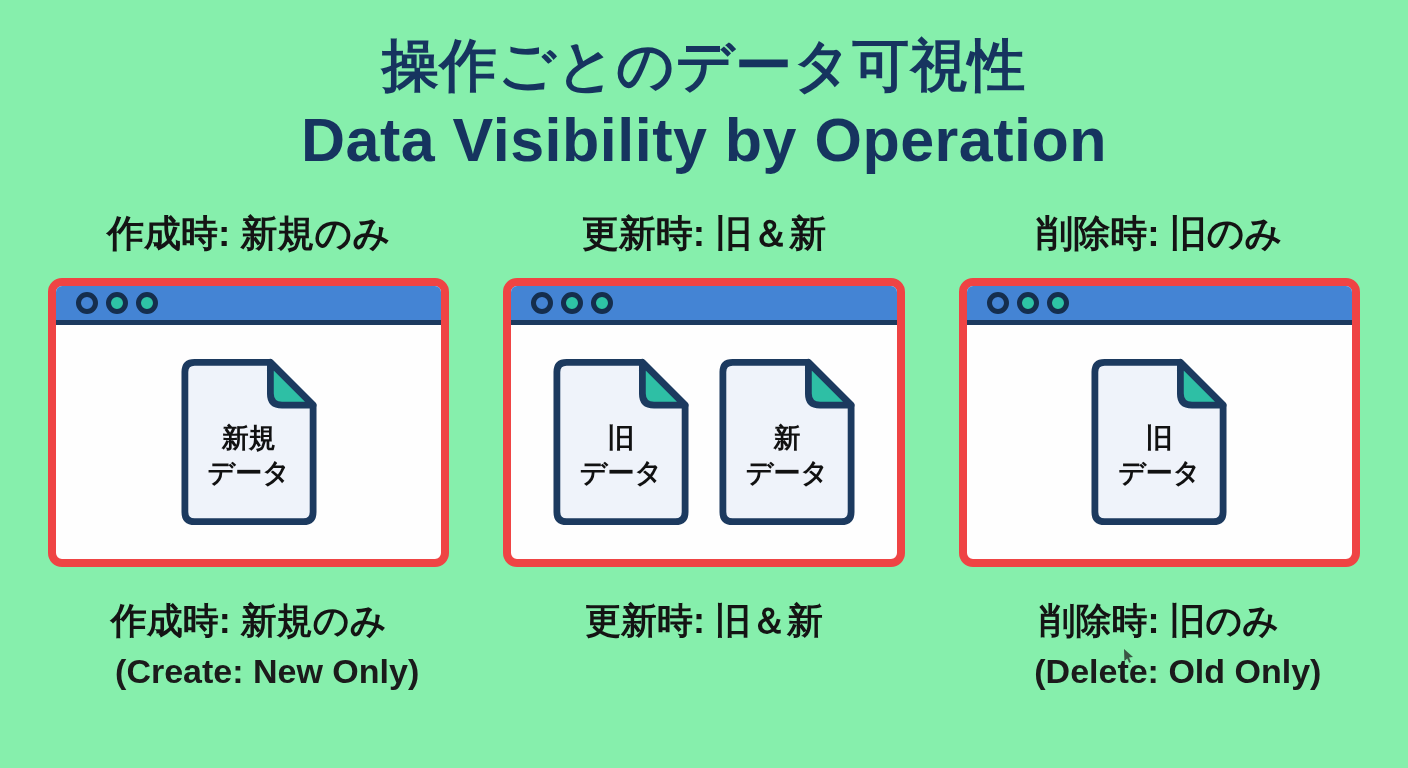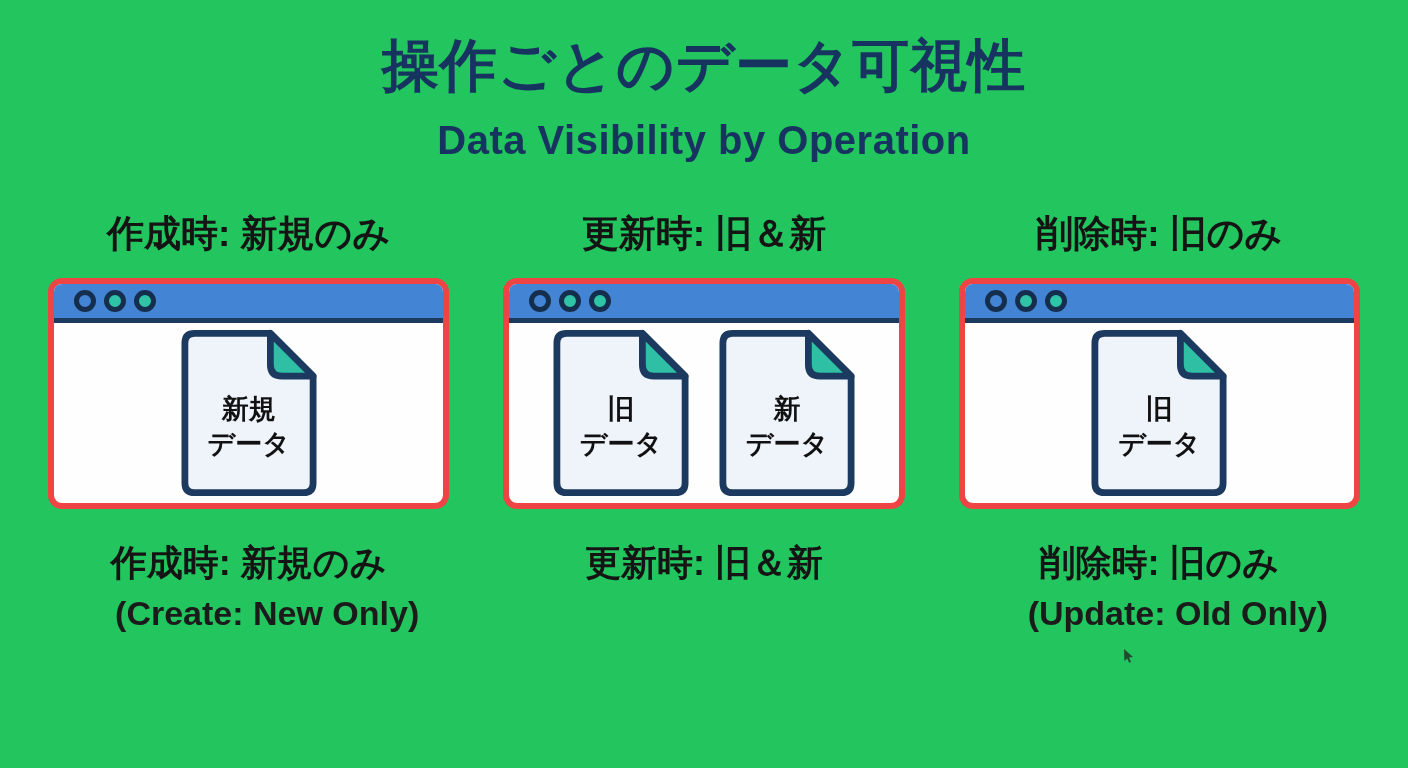--- a/index.html
+++ b/index.html
@@ -3,46 +3,46 @@
 <meta charset="utf-8">
 <style>
   html,body{margin:0;padding:0;}
   body{
     font-family:"Liberation Sans","DejaVu Sans",sans-serif;
     background:#ffffff;
   }
   .canvas{
     position:relative;
     width:1408px;height:768px;
-    background:#22c55e;
+    background:#86efac;
     overflow:hidden;
   }
   
   .title-wrap{padding-top:26px;text-align:center;}
   .title-ja{
     margin:0;font-size:57px;line-height:78px;font-weight:700;
     color:#16345f;letter-spacing:1px;
   }
   .title-en{
-    margin:0;font-size:40px;line-height:72px;font-weight:700;
+    margin:0;font-size:61px;line-height:72px;font-weight:700;
     color:#16345f;letter-spacing:0.5px;
   }
   
   .columns{
     display:flex;gap:54px;padding:0 48px;margin-top:34px;
   }
   .column{flex:1;display:flex;flex-direction:column;align-items:center;}
   .col-header{
     font-size:37px;font-weight:700;color:#141414;
     height:48px;line-height:48px;margin-bottom:20px;white-space:nowrap;
   }
   
   .window{
-    width:100%;height:231px;box-sizing:border-box;
-    border:6px solid #ef4444;border-radius:14px;
+    width:100%;height:289px;box-sizing:border-box;
+    border:8px solid #ef4444;border-radius:14px;
     background:#fefefe;overflow:hidden;
   }
   .titlebar{
     height:34px;background:#4484d4;border-bottom:5px solid #1c3a5f;
     display:flex;align-items:center;padding-left:20px;gap:8px;
   }
   .dot{
     width:12px;height:12px;border-radius:50%;
     border:5px solid #152e4d;background:transparent;
   }
@@ -160,21 +160,21 @@
               <path class="doc-fold" d="M92 4 L92 36 Q92 48 104 48 L136 48 Z"></path>
             </svg>
             <div class="doc-label">
               <span>旧</span>
               <span>データ</span>
             </div>
           </div>
         </div>
       </div>
       <div class="caption-ja">削除時: 旧のみ</div>
-      <div class="caption-en">(Update: Old Only)</div>
+      <div class="caption-en">(Delete: Old Only)</div>
     </section>
 
   </div>
 
   <svg class="cursor-artifact" viewBox="0 0 14 16">
     <path d="M2 1 L11 9 L7 9.5 L9 14 L7.2 14.8 L5.2 10.4 L2.4 13 Z" fill="#222" opacity="0.75"></path>
   </svg>
 
 </div>
 

